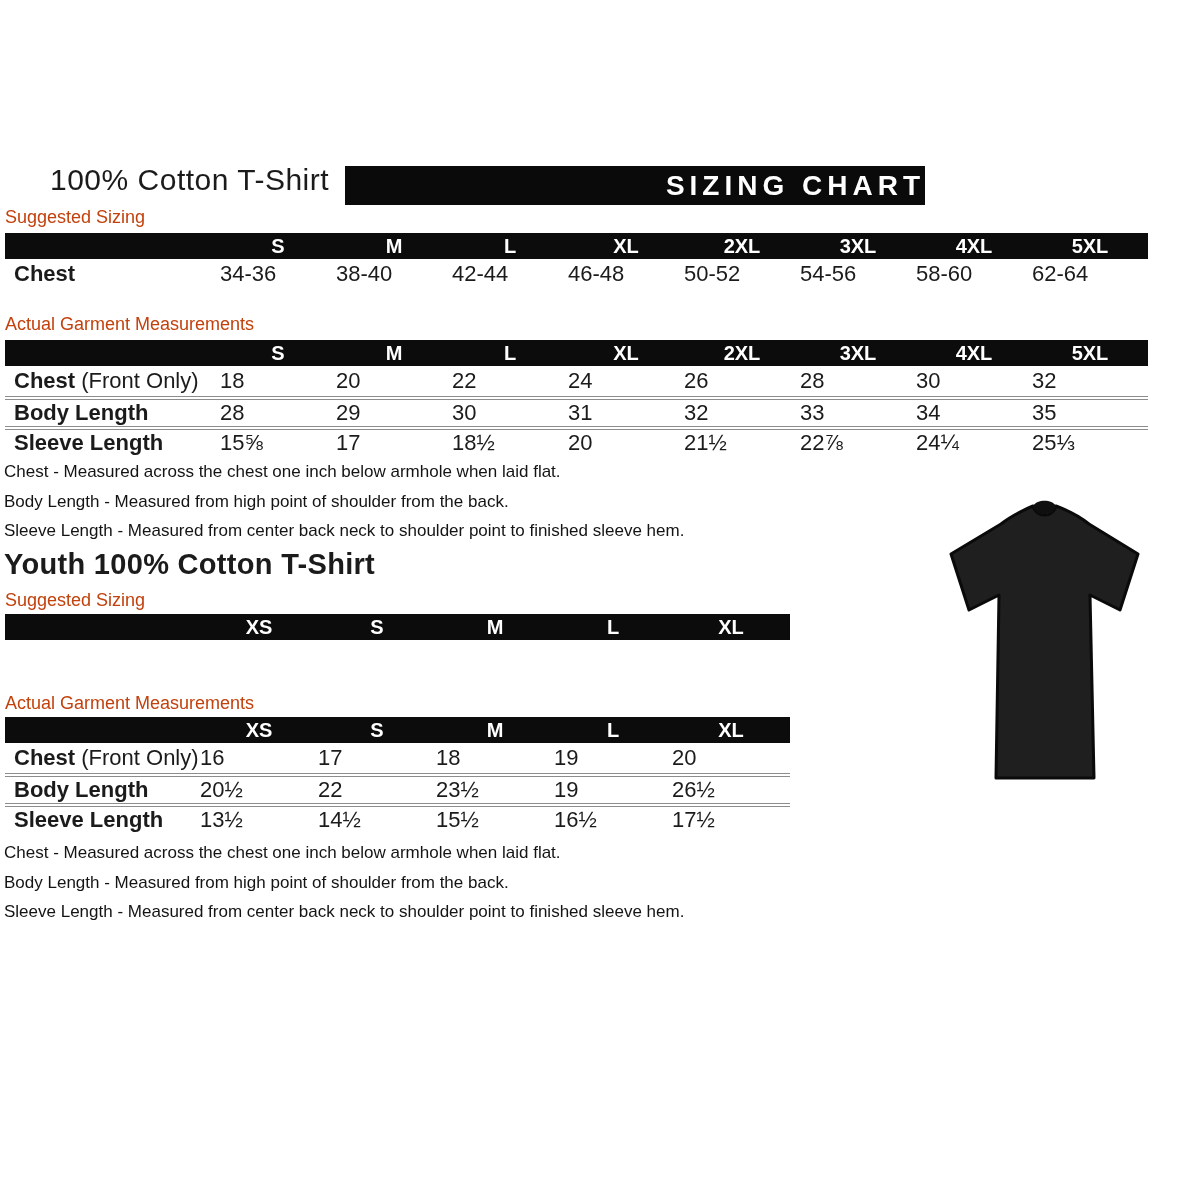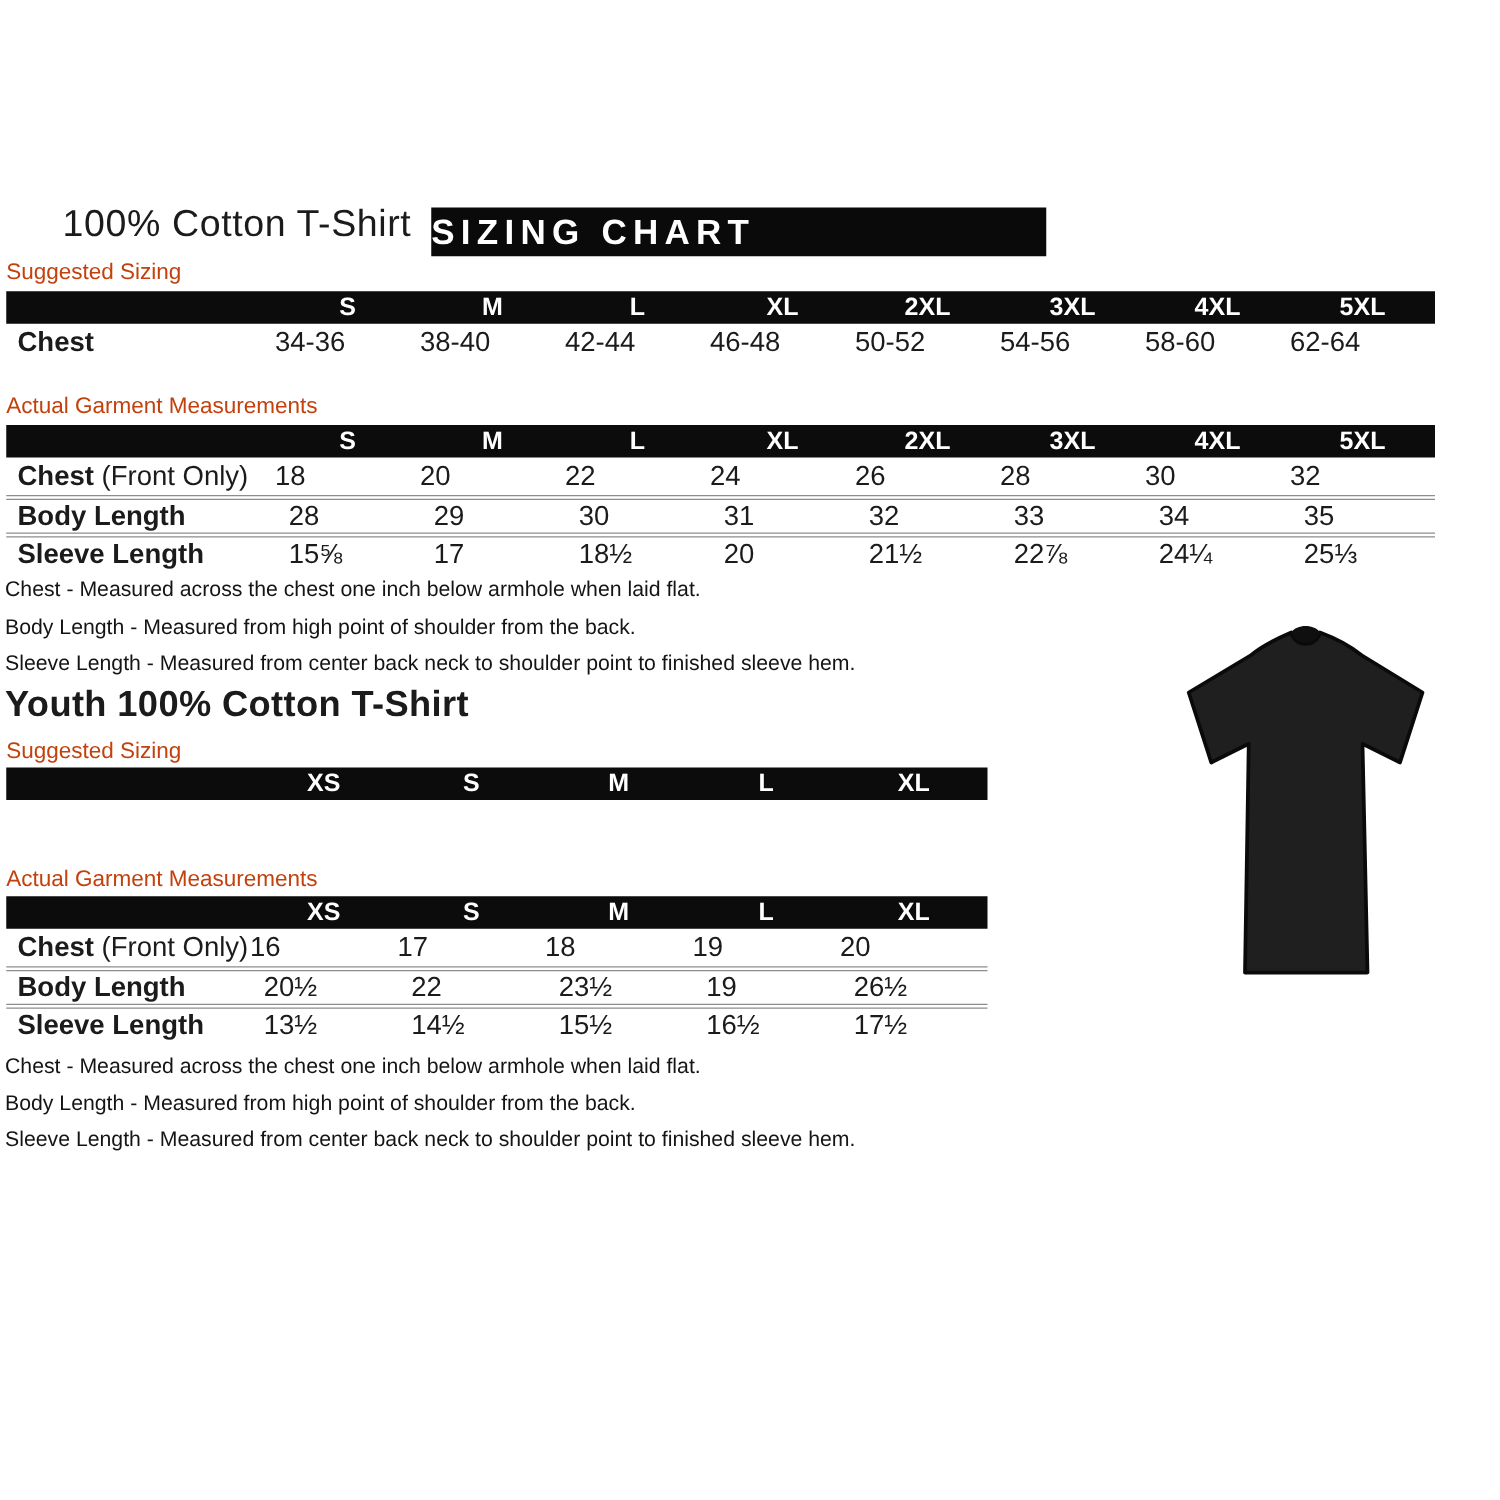--- a/index.html
+++ b/index.html
@@ -3,40 +3,40 @@
 <meta charset="utf-8">
 <style>
   * { margin:0; padding:0; box-sizing:border-box; }
   html,body { background:#ffffff; }
   body { width:1200px; height:1200px; position:relative; overflow:hidden;
          font-family:"Liberation Sans", sans-serif; color:#1b1b1b; }
 
   .abs { position:absolute; }
 
   .page-title { left:14px; top:163px; font-size:30px; letter-spacing:.5px;margin-left:36px; }
-  .banner { left:345px; top:166px; width:492px; height:39px; background:#0a0a0a;
-            display:flex; align-items:center; justify-content:flex-start; }
+  .banner { left:345px; top:166px; width:580px; height:39px; background:#0a0a0a;
+            display:flex; align-items:center; justify-content:flex-end; }
   .banner span { color:#fff; font-weight:bold; font-size:28px; letter-spacing:5px; }
 
   .sect-label { left:5px; font-size:18px; color:#c2410c; }
   .youth-title { left:4px; top:548px; font-size:29px; font-weight:bold; letter-spacing:.3px; }
 
   .table { position:absolute; left:5px; }
   .t-adult { width:1143px; --label:215px; --cols:8; }
   .t-youth { width:785px;  --label:195px; --cols:5; }
 
   .trow { display:grid; grid-template-columns:var(--label) repeat(var(--cols),1fr);
           align-items:center; }
   .thead { background:#0c0c0c; height:26px; }
   .thead .cell { color:#fff; font-weight:bold; font-size:20px; text-align:center; }
   .tbody-row { height:30px; font-size:22px; }
   .tbody-row .cell { text-align:left; }
   .tbody-row .cell.lab { text-align:left; padding-left:9px; }
   .tbody-row .cell.lab b { font-weight:bold; }
-  .seps .tbody-row + .tbody-row { border-top:4px double #8d8d8d;gap:11px; }
+  .seps .tbody-row + .tbody-row { border-top:4px double #8d8d8d; }
 
   .notes { left:4px; font-size:17px; line-height:29.5px; color:#141414; }
 
   .tshirt-wrap { left:893px; top:470px; width:302px; height:344px; }
 </style>
 </head>
 <body>
 
 <div class="abs page-title">100% Cotton T-Shirt</div>
 

